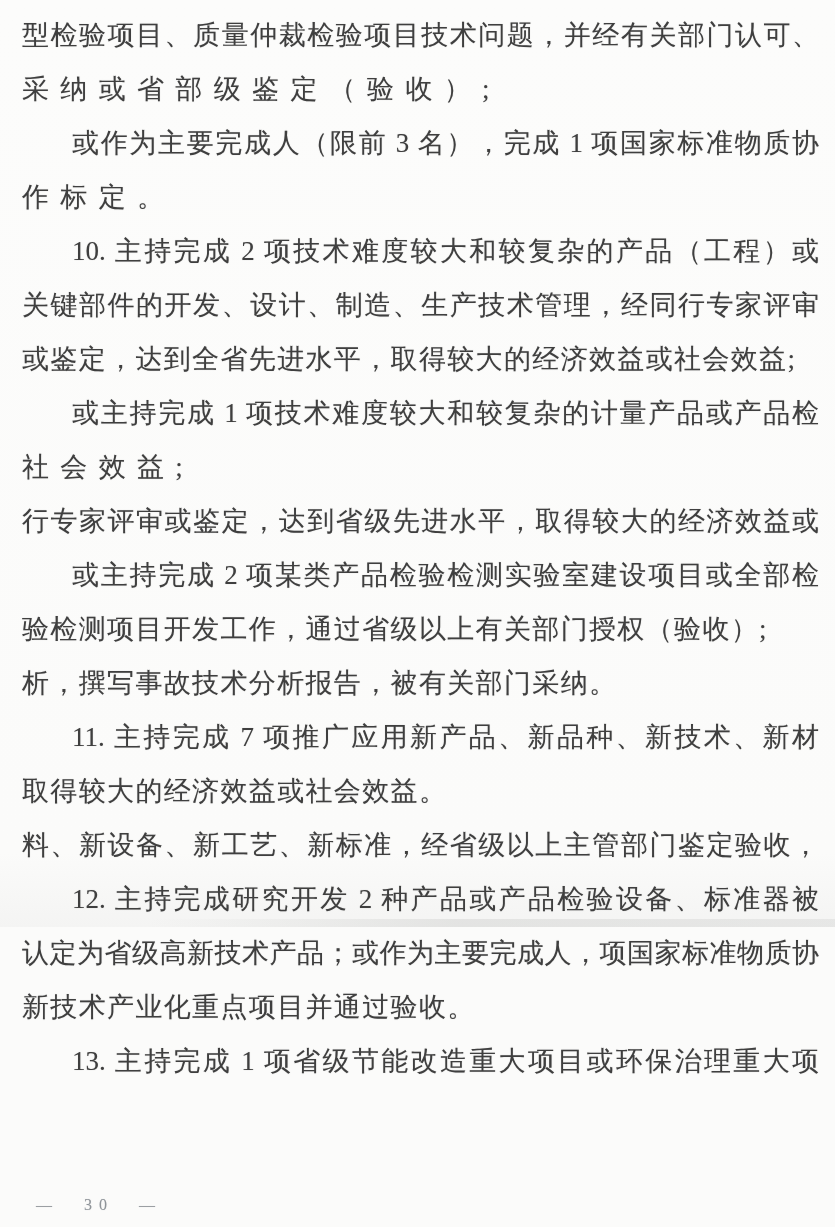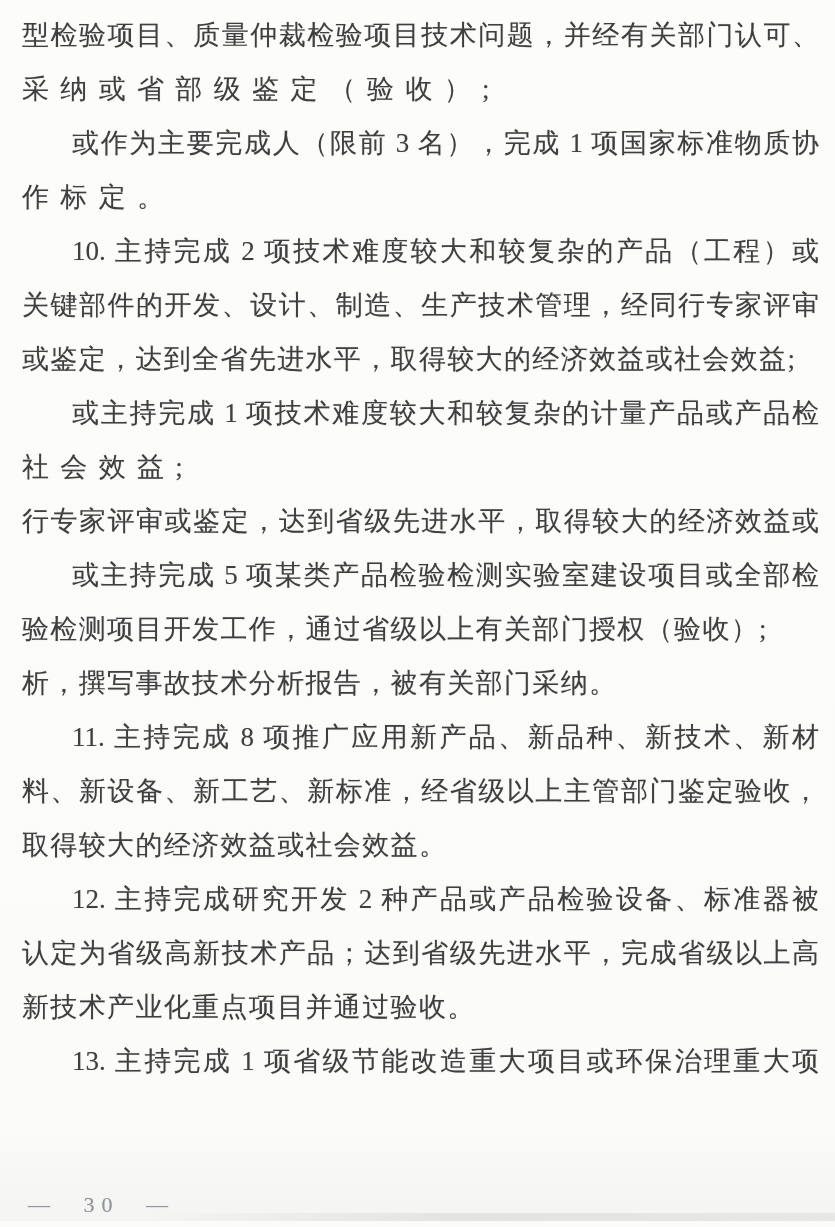--- a/index.html
+++ b/index.html
@@ -6,21 +6,21 @@
     margin: 0;
     padding: 0;
     width: 835px;
     height: 1227px;
     overflow: hidden;
     background: #fbfbfa;
   }
   .page {
     position: relative;
     width: 835px;
-    height: 1221px;
+    height: 927px;
     background: linear-gradient(180deg, #fcfcfb 0%, #fbfbfa 92%, #f4f4f3 100%);
     font-family: "Liberation Serif", "DejaVu Serif", serif;
     color: #3f3f3f;
   }
   .doc-body {
     position: absolute;
     top: 8px;
     left: 22px;
     right: 16px;
   }
@@ -36,23 +36,23 @@
     white-space: normal;
     text-align: justify;
     text-align-last: justify;
     text-justify: inter-character;
   }
   .line.indent { text-indent: 50px; }
   .line.tail  { letter-spacing: 0.05em; }
   .line.loose { letter-spacing: 0.42em; }
   .footer {
     position: absolute;
-    left: 28px;
+    left: 36px;
     top: 1190px;
-    font-size: 22px;
+    font-size: 16px;
     line-height: 30px;
     color: #8f9499;
     letter-spacing: 7px;
     word-spacing: 14px;
     text-shadow: 0 0 1px rgba(150, 155, 160, 0.4);
   }
   .bottom-smudge {
     position: absolute;
     bottom: 0;
     left: 150px;
@@ -70,26 +70,26 @@
       <div class="line just">型检验项目、质量仲裁检验项目技术问题，并经有关部门认可、</div>
       <div class="line loose">采纳或省部级鉴定（验收）;</div>
       <div class="line just indent">或作为主要完成人（限前 3 名），完成 1 项国家标准物质协</div>
       <div class="line loose">作标定。</div>
       <div class="line just indent">10. 主持完成 2 项技术难度较大和较复杂的产品（工程）或</div>
       <div class="line just">关键部件的开发、设计、制造、生产技术管理，经同行专家评审</div>
       <div class="line tail">或鉴定，达到全省先进水平，取得较大的经济效益或社会效益;</div>
       <div class="line just indent">或主持完成 1 项技术难度较大和较复杂的计量产品或产品检</div>
       <div class="line loose">社会效益;</div>
       <div class="line just">行专家评审或鉴定，达到省级先进水平，取得较大的经济效益或</div>
-      <div class="line just indent">或主持完成 5 项某类产品检验检测实验室建设项目或全部检</div>
+      <div class="line just indent">或主持完成 2 项某类产品检验检测实验室建设项目或全部检</div>
       <div class="line tail">验检测项目开发工作，通过省级以上有关部门授权（验收）;</div>
       <div class="line tail">析，撰写事故技术分析报告，被有关部门采纳。</div>
-      <div class="line just indent">11. 主持完成 8 项推广应用新产品、新品种、新技术、新材</div>
+      <div class="line just indent">11. 主持完成 7 项推广应用新产品、新品种、新技术、新材</div>
+      <div class="line tail">取得较大的经济效益或社会效益。</div>
       <div class="line just">料、新设备、新工艺、新标准，经省级以上主管部门鉴定验收，</div>
-      <div class="line tail">取得较大的经济效益或社会效益。</div>
       <div class="line just indent">12. 主持完成研究开发 2 种产品或产品检验设备、标准器被</div>
-      <div class="line just">认定为省级高新技术产品；达到省级先进水平，完成省级以上高</div>
+      <div class="line just">认定为省级高新技术产品；或作为主要完成人，项国家标准物质协</div>
       <div class="line tail">新技术产业化重点项目并通过验收。</div>
       <div class="line just indent">13. 主持完成 1 项省级节能改造重大项目或环保治理重大项</div>
     </div>
   <div class="footer">— 30 —</div>
   <div class="bottom-smudge"></div>
 </div>
 
 </body></html>

